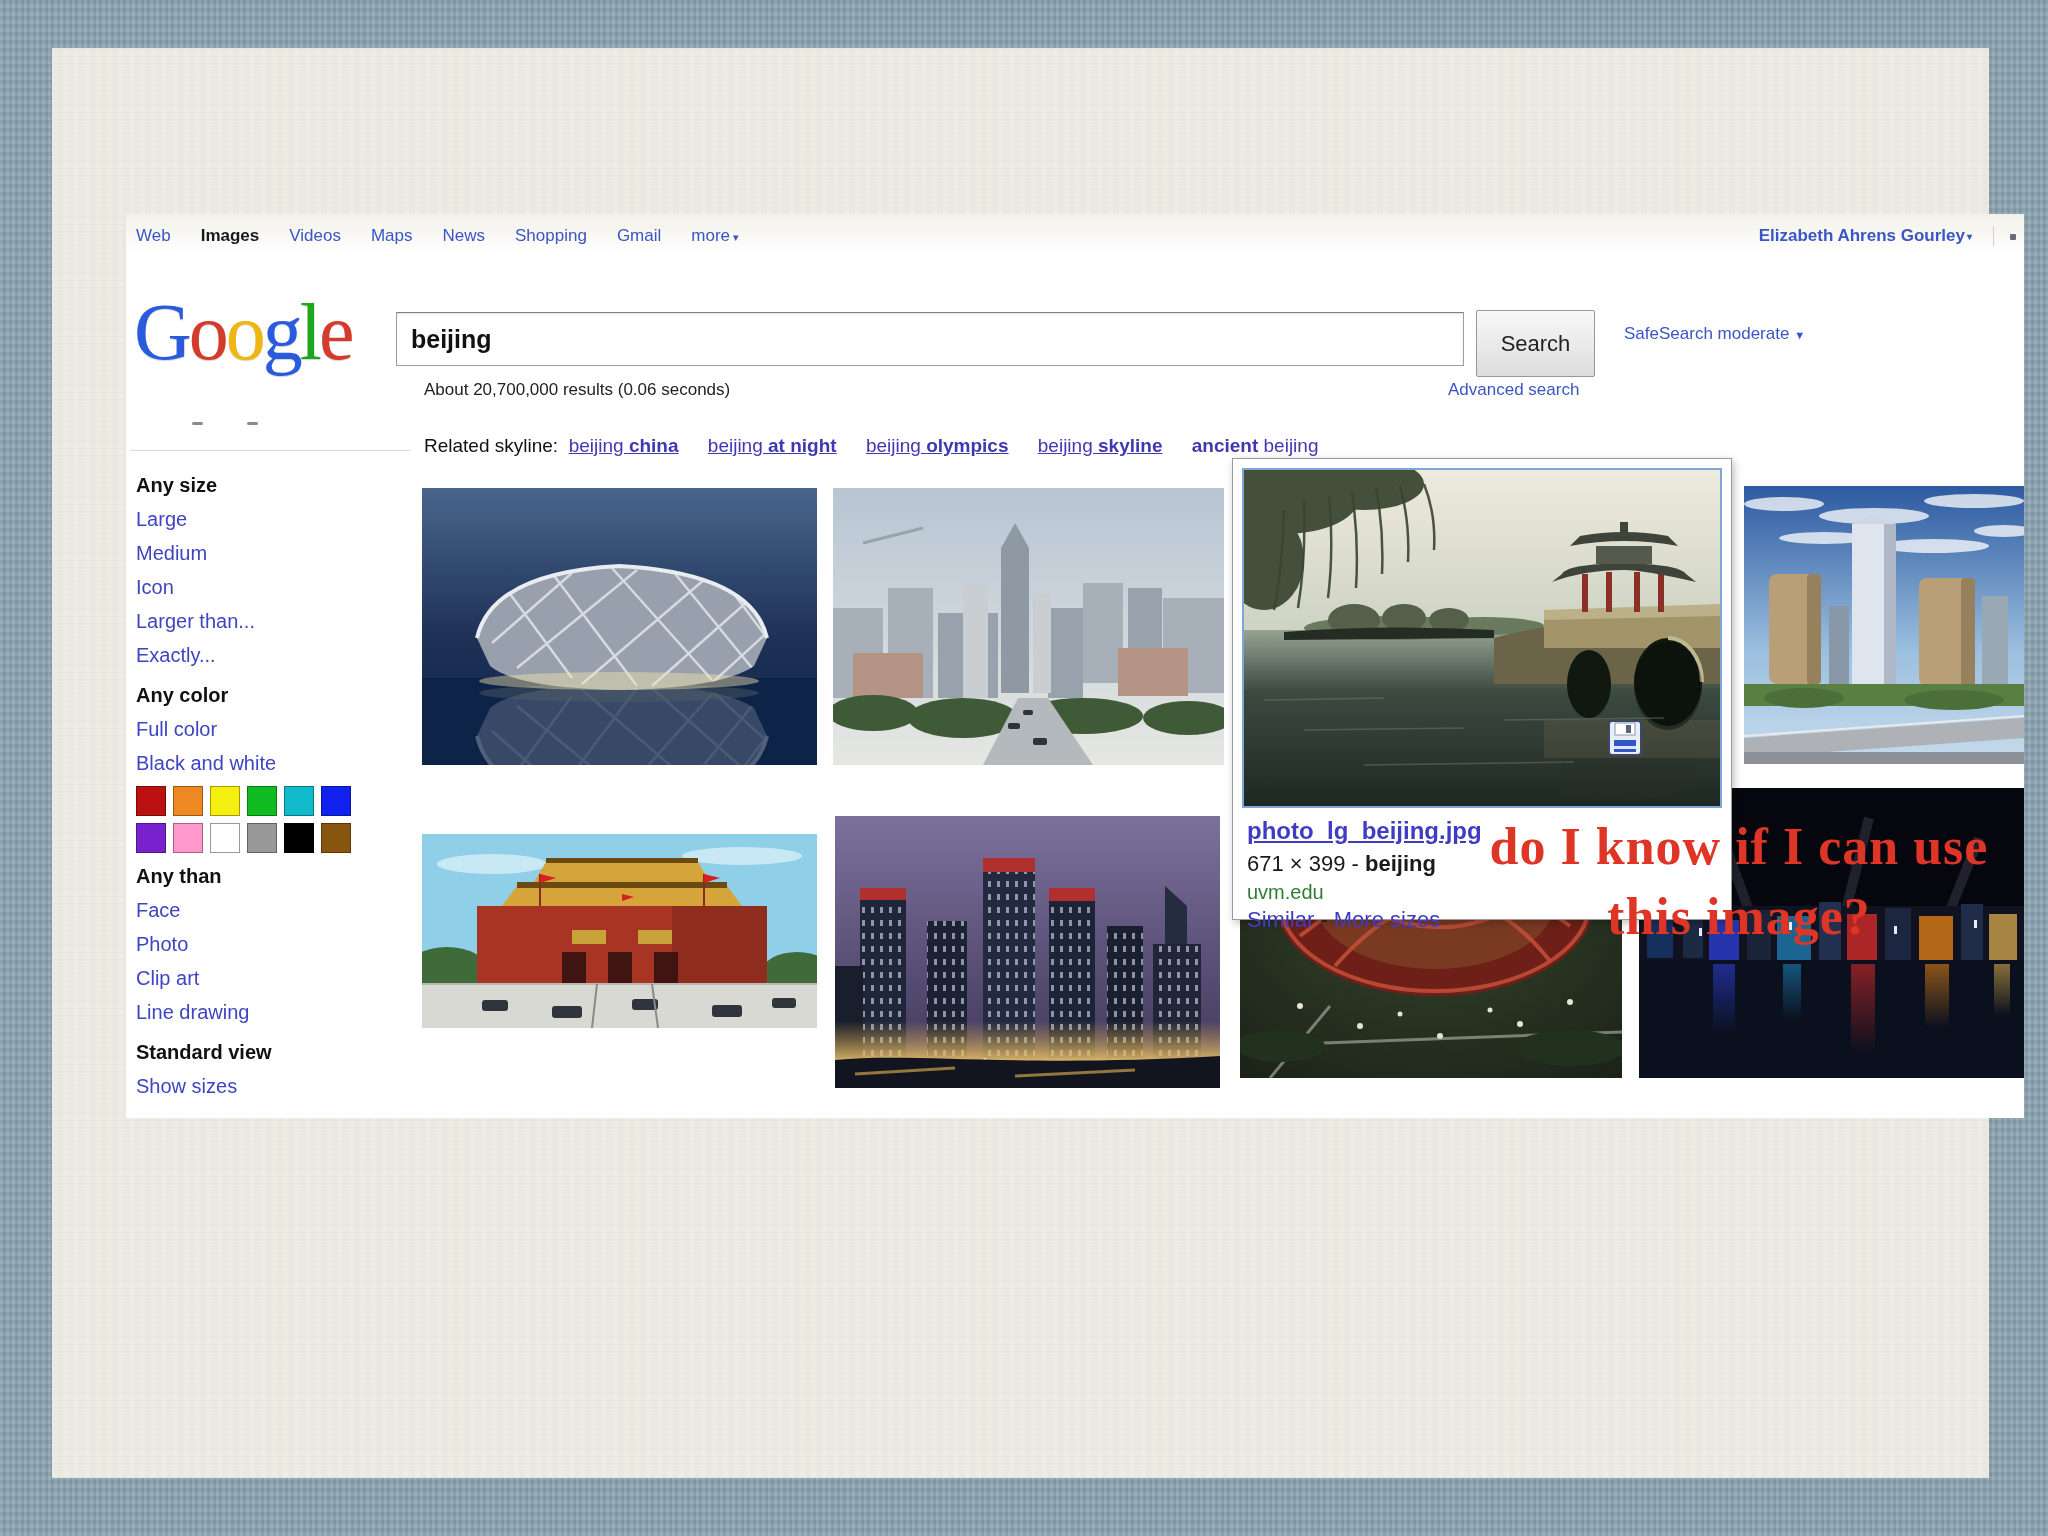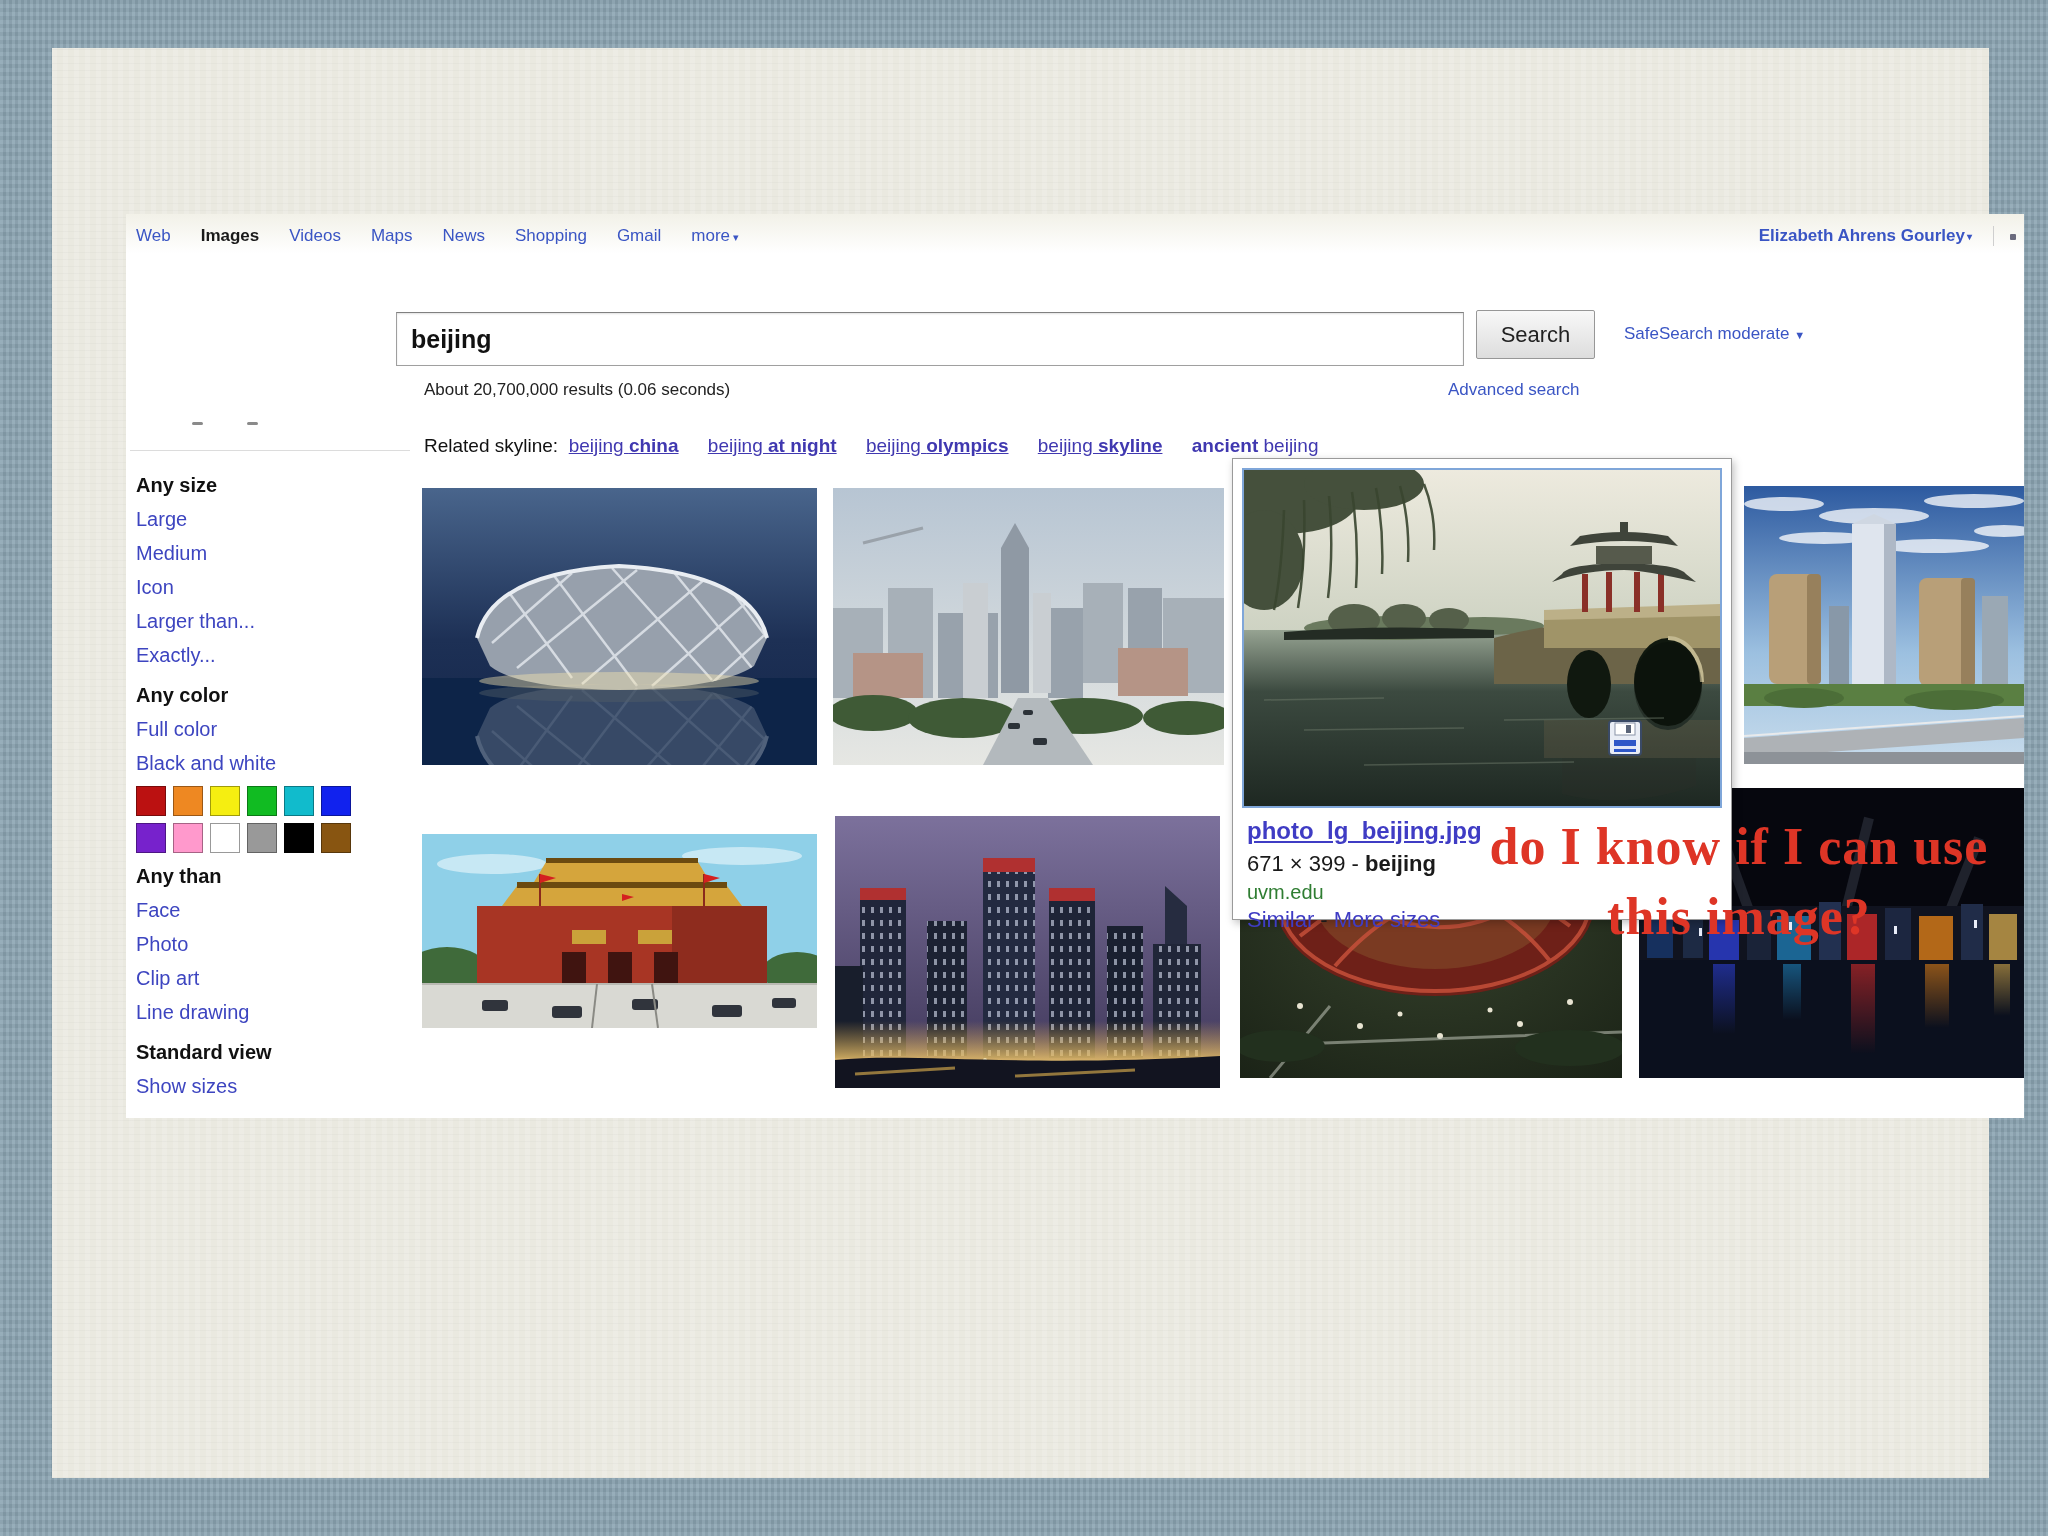--- a/index.html
+++ b/index.html
@@ -32,21 +32,21 @@
   .nav-cut{position:absolute;right:8px;top:20px;width:6px;height:6px;background:#6b6b7e;border-radius:1px;}
   
   .logo{position:absolute;left:8px;top:72px;font-family:"Liberation Serif",serif;
     font-size:80px;line-height:92px;letter-spacing:-3px;cursor:pointer;
     text-shadow:0 1px 1px rgba(0,0,0,.18);}
   
   .searchbox{position:absolute;left:270px;top:98px;width:1068px;height:54px;box-sizing:border-box;
     border:1px solid #9f9f9f;border-top-color:#808080;font-size:25px;font-weight:bold;
     font-family:"Liberation Sans",sans-serif;padding:0 0 0 14px;color:#111;outline:none;
     box-shadow:inset 0 1px 2px rgba(0,0,0,.12);}
-  .searchbtn{position:absolute;left:1350px;top:96px;width:119px;height:49px;
+  .searchbtn{position:absolute;left:1350px;top:96px;width:119px;height:67px;
     background:linear-gradient(#f8f8f8,#dddddd);border:1px solid #979797;border-radius:2px;
     font-size:22px;color:#222;font-family:"Liberation Sans",sans-serif;cursor:pointer;}
   .safesearch{position:absolute;left:1498px;top:110px;font-size:17px;color:#3a55c4;cursor:pointer;}
   .safesearch .arrow{font-size:11px;}
   .stats{position:absolute;left:298px;top:166px;font-size:17px;color:#222;}
   .advanced{position:absolute;left:1322px;top:166px;font-size:17px;color:#3a55c4;cursor:pointer;text-align:right;}
   
   .related{position:absolute;left:298px;top:221px;font-size:19px;color:#111;white-space:nowrap;}
   .related a{color:#4038b0;margin-right:24px;cursor:pointer;text-decoration:underline;}
   .related a.nounder{text-decoration:none;}
@@ -100,20 +100,23 @@
           <a class="navlink"><span>more</span><span class="more-arrow">▾</span></a>
         </div>
         <div class="user">
           <span>Elizabeth Ahrens Gourley</span>
           <span class="arrow">▾</span>
         </div>
         <div class="nav-sep"></div>
         <div class="nav-cut"></div>
       </div>
 
+      <div class="logo">
+        <span style="color: rgb(42, 90, 222);">G</span><span style="color: rgb(212, 59, 42);">o</span><span style="color: rgb(239, 182, 16);">o</span><span style="color: rgb(42, 90, 222);">g</span><span style="color: rgb(28, 167, 28);">l</span><span style="color: rgb(212, 59, 42);">e</span>
+      </div>
 
       <input class="searchbox" value="beijing" style="">
       <button class="searchbtn">Search</button>
       <div class="safesearch">
         <span>SafeSearch moderate</span>
         <span class="arrow">▼</span>
       </div>
       <div class="stats">About 20,700,000 results (0.06 seconds)</div>
       <a class="advanced">Advanced search</a>
 

